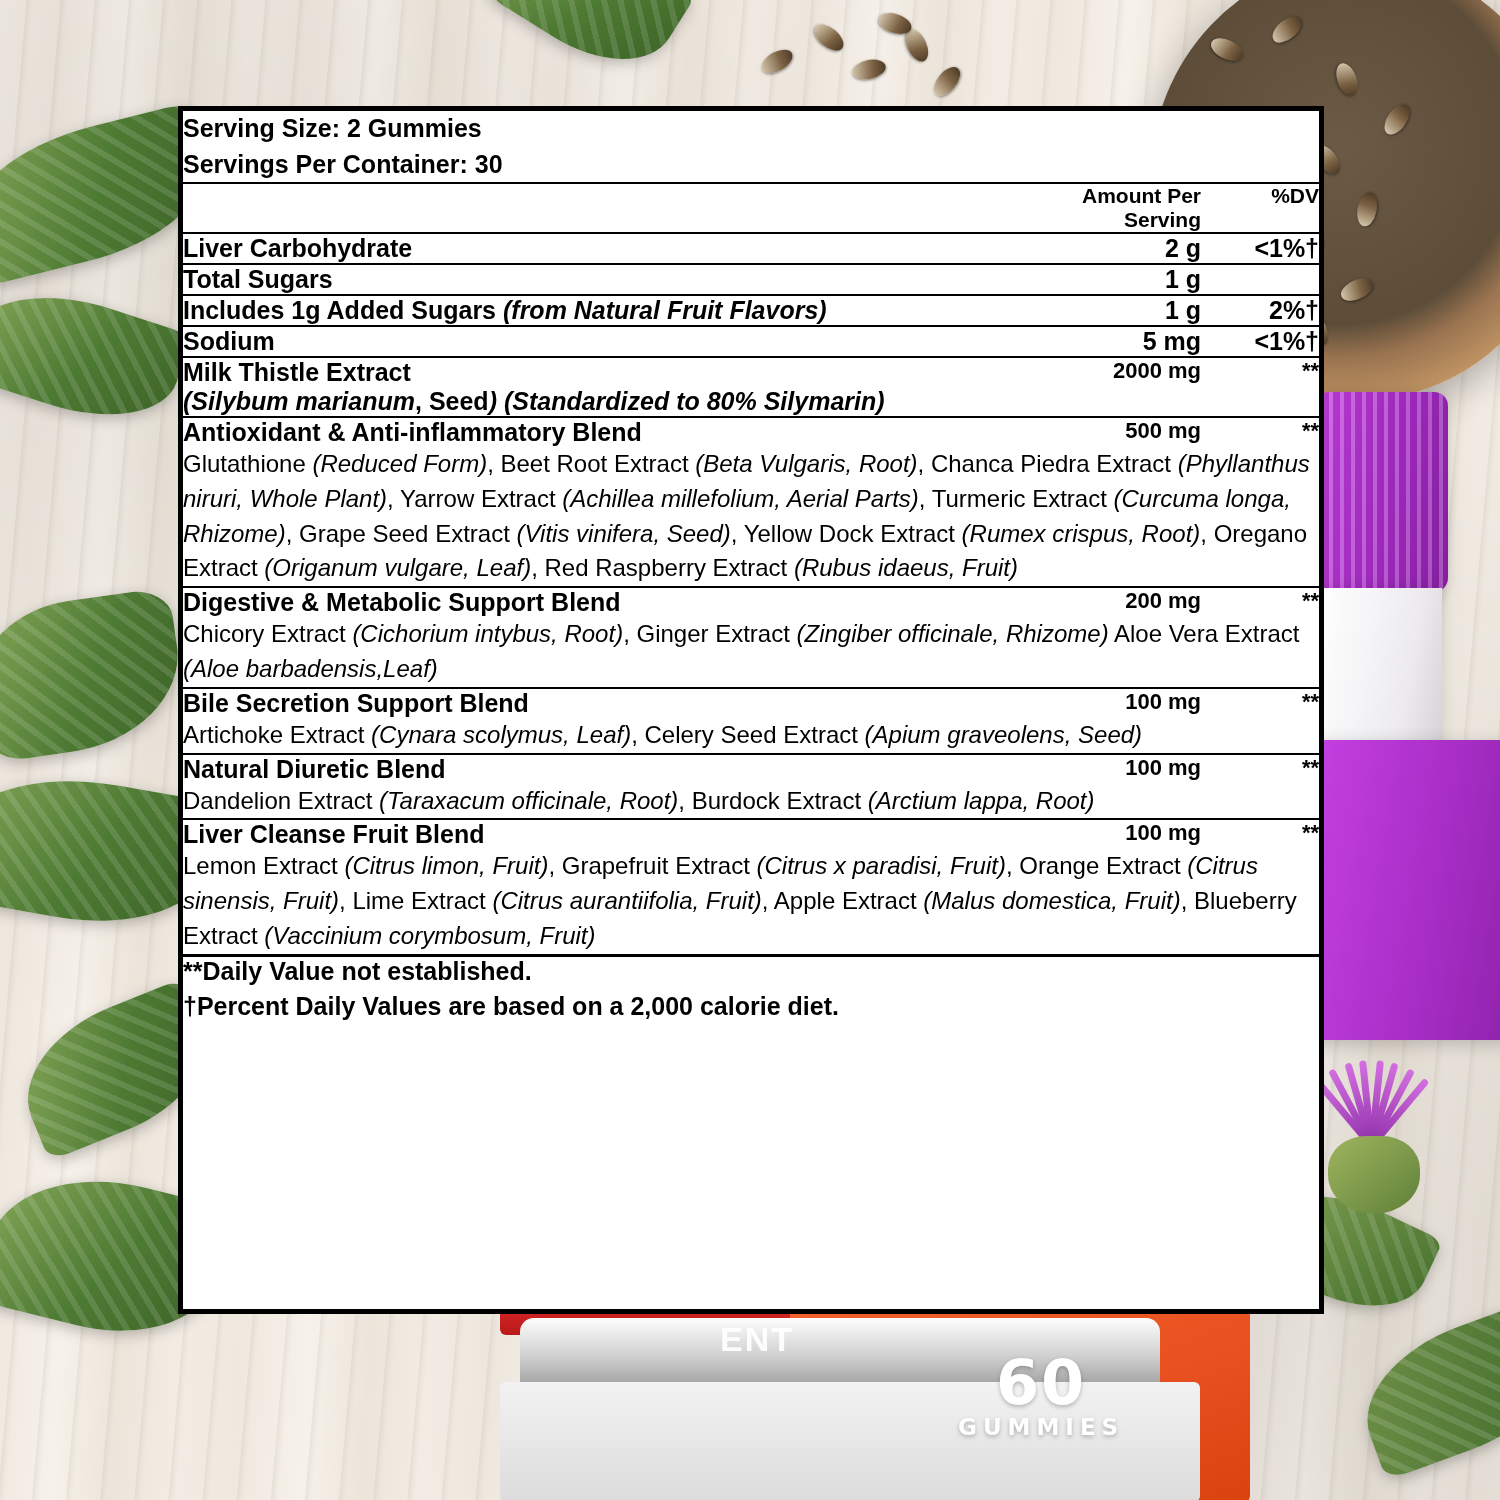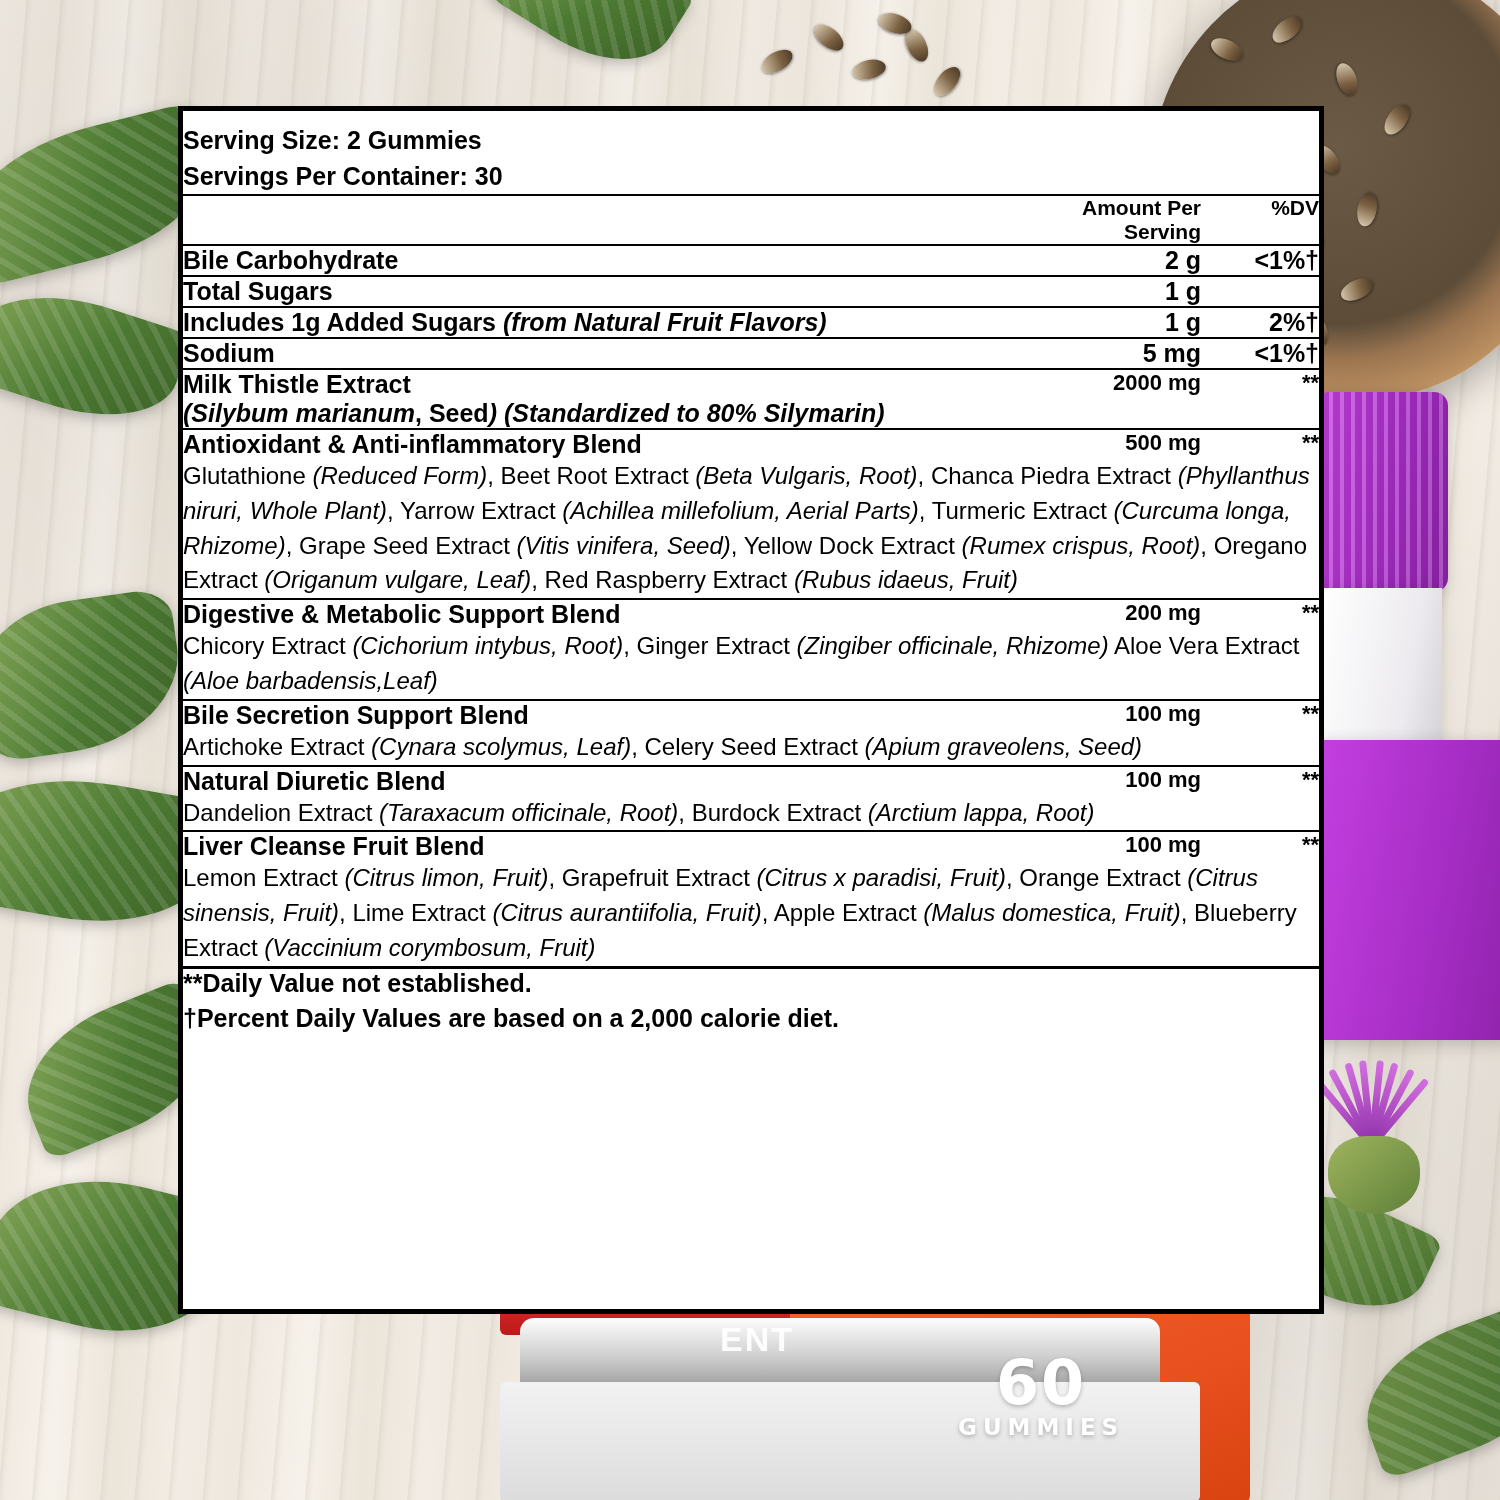--- a/index.html
+++ b/index.html
@@ -444,35 +444,35 @@
 <div id="panel">
   <table class="facts">
     <colgroup>
       <col style="width:818px">
       <col style="width:200px">
       <col style="width:118px">
     </colgroup>
     <tbody>
 
       <tr>
-        <td colspan="3" class="serving-line" style="padding-top:12px;margin-top:28px;">Serving Size: 2 Gummies</td>
+        <td colspan="3" class="serving-line" style="margin-top:28px;">Serving Size: 2 Gummies</td>
       </tr>
       <tr>
         <td colspan="3" class="serving-line" style="padding-bottom:0;">Servings Per Container: 30</td>
       </tr>
 
       <tr>
         <td class="hr-thin"></td>
         <td class="hr-thin hdr-label">Amount Per Serving</td>
         <td class="hr-thin hdr-dv">%DV</td>
       </tr>
 
 
       <tr>
-        <td class="hr-thin nutri-name">Bile Carbohydrate</td>
+        <td class="hr-thin nutri-name">Liver Carbohydrate</td>
         <td class="hr-thin nutri-val">2 g</td>
         <td class="hr-thin nutri-dv">&lt;1%†</td>
       </tr>
 
       <tr>
         <td class="hr-thin nutri-name">Total Sugars</td>
         <td class="hr-thin nutri-val">1 g</td>
         <td class="hr-thin nutri-dv"></td>
       </tr>
 

